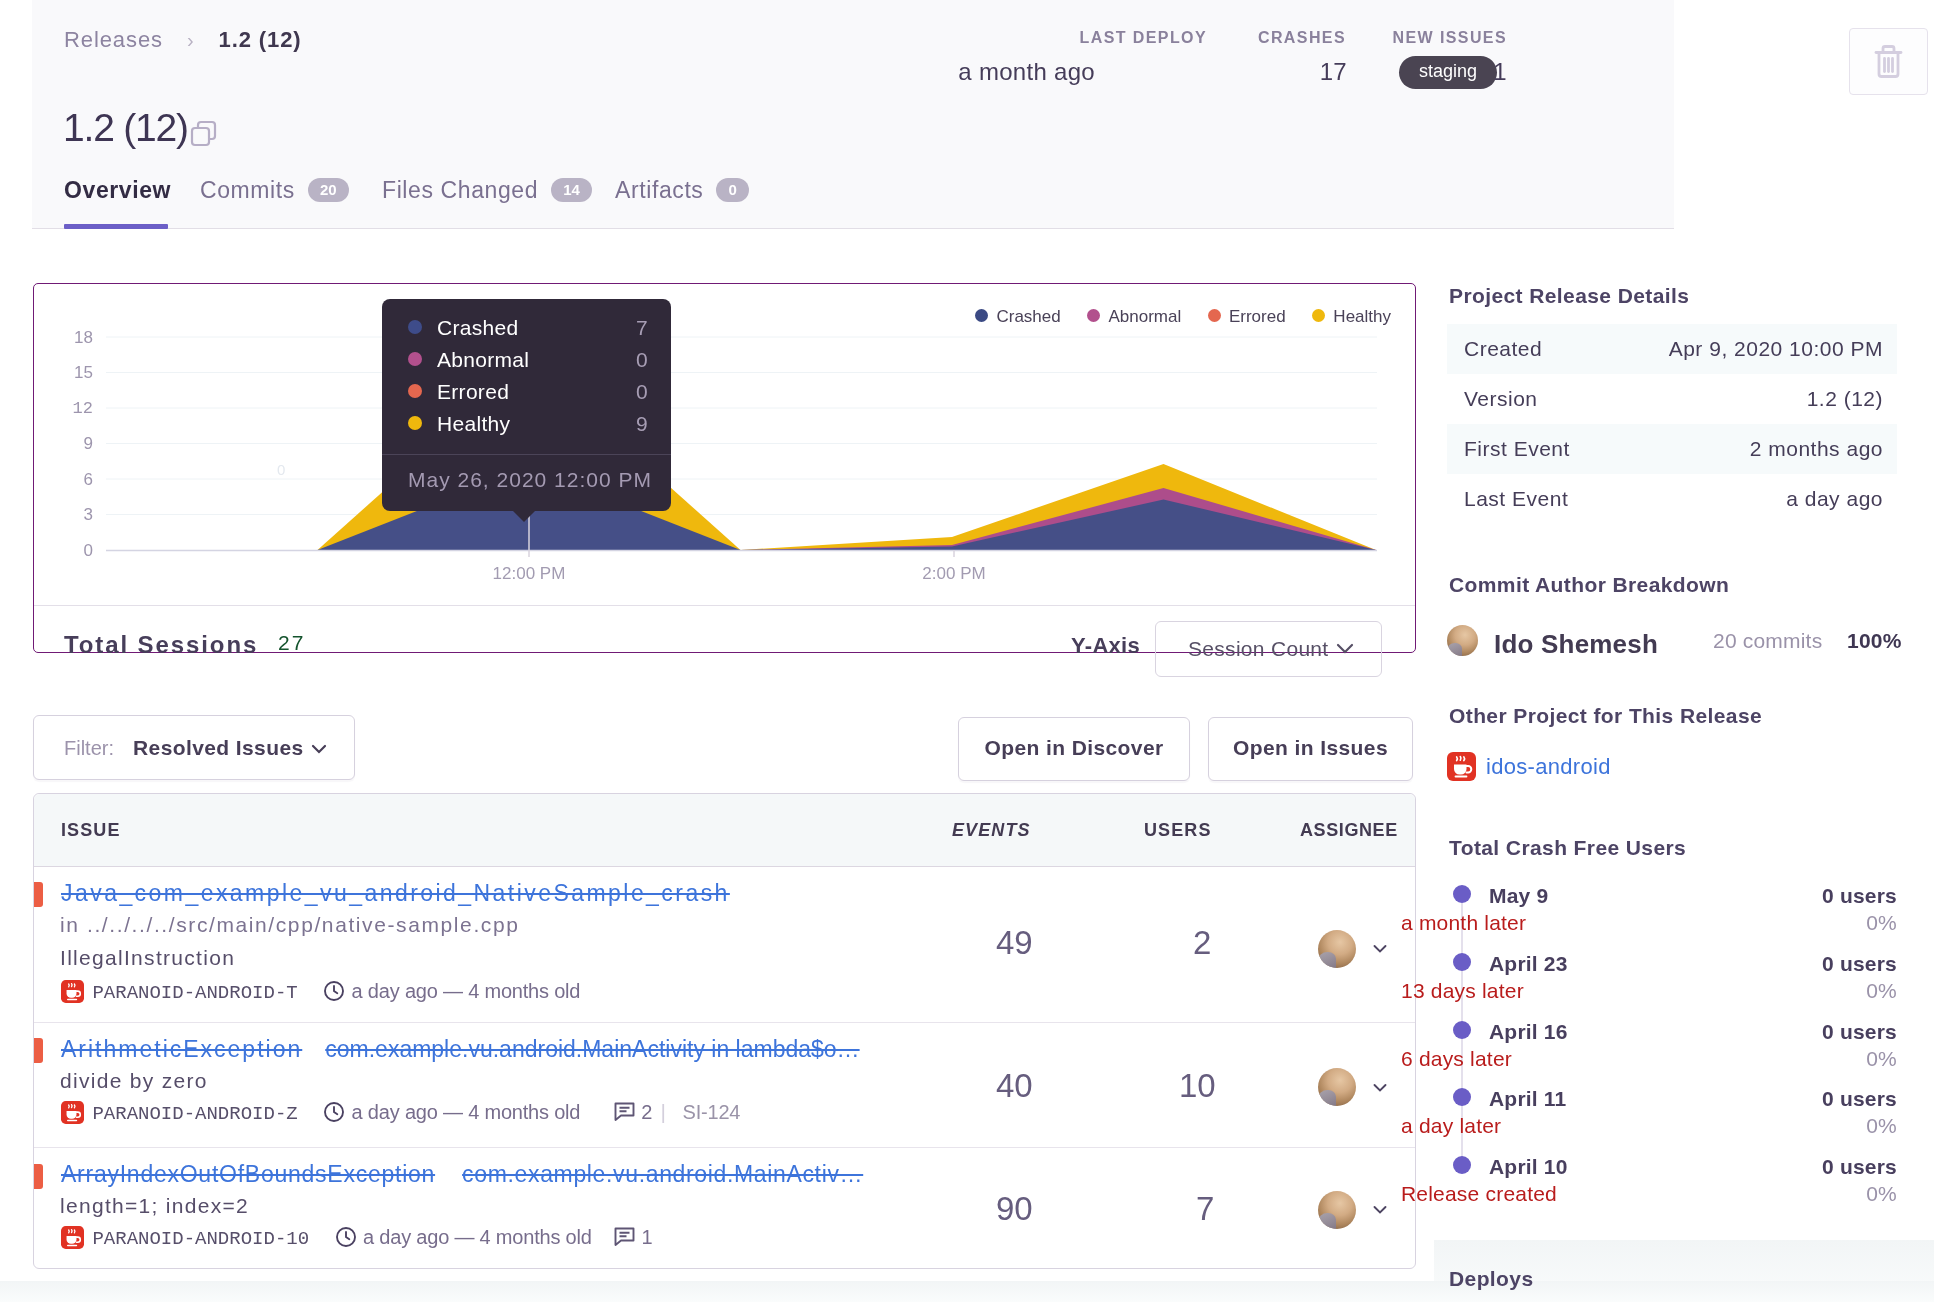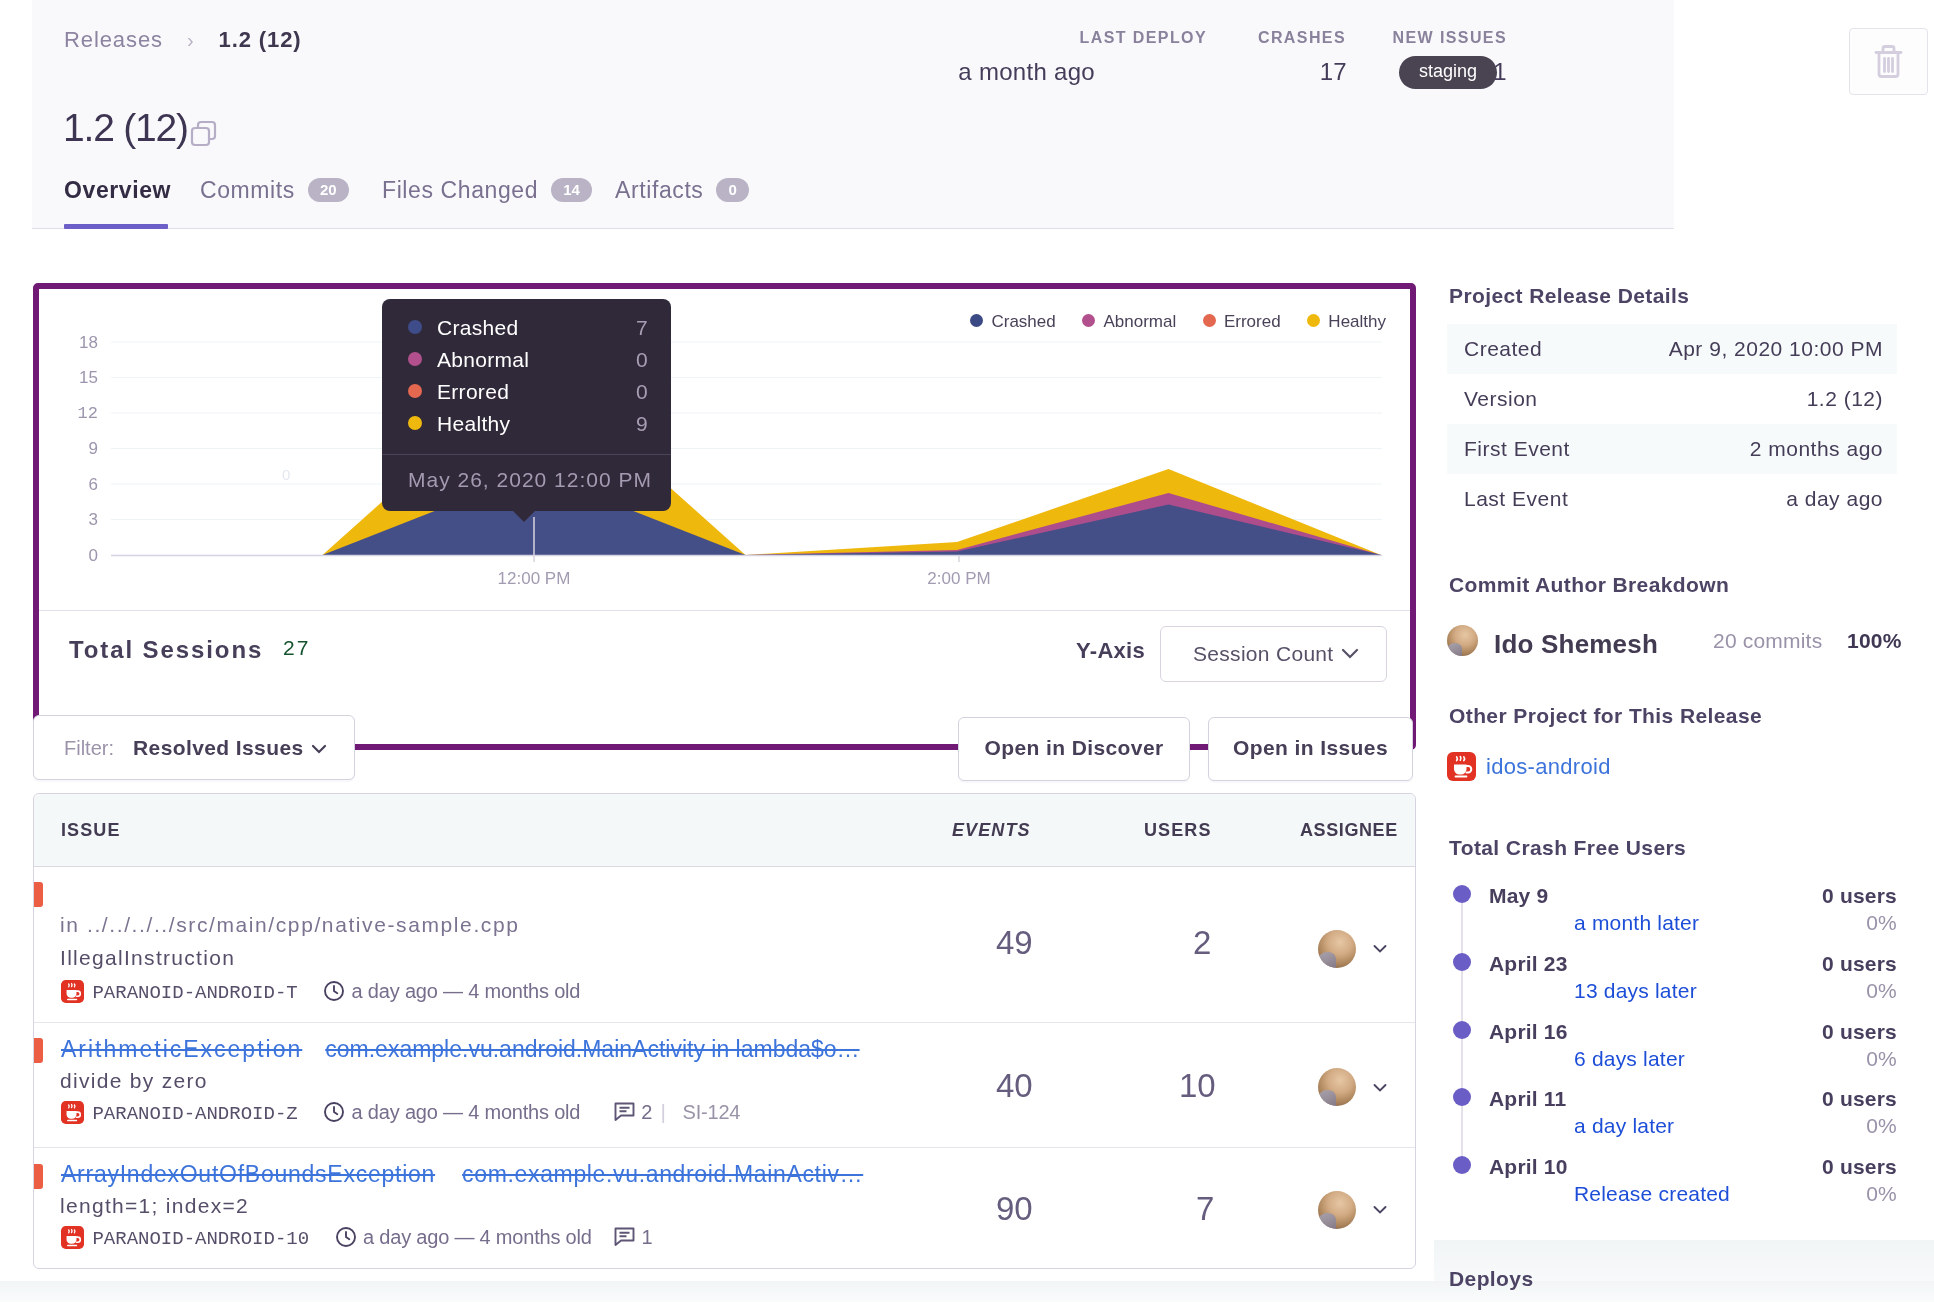--- a/index.html
+++ b/index.html
@@ -17,21 +17,21 @@
 .pill { display:inline-block; background:#4a4452; color:#fff; font-size:18px; border-radius:17px; padding:5px 20px 7px; vertical-align:3px; }
 .trashbtn { position:absolute; left:1817px; top:28px; width:79px; height:67px; background:#fdfdfe; border:1px solid #e6e2ec; border-radius:4px; }
 .title { position:absolute; left:31px; top:106px; font-size:39px; font-weight:500; color:#3e3553; letter-spacing:-1.2px; }
 .tabs { position:absolute; left:32px; top:177px; font-size:23px; letter-spacing:0.6px; }
 .tab { position:absolute; white-space:nowrap; color:#7a7090; }
 .tab.active { color:#332c44; font-weight:600; }
 .badge { display:inline-block; background:#b9b3c5; color:#fff; font-size:15px; font-weight:700; border-radius:14px; padding:3px 12px 4px; margin-left:13px; vertical-align:3px; letter-spacing:0; }
 .tab-underline { position:absolute; left:32px; top:224px; width:104px; height:5px; background:#6c5fc7; border-radius:1px; }
 
 
-.chartcard { position:absolute; left:33px; top:283px; width:1383px; height:467px; background:#fff; border:6px solid #701a75; border-radius:5px; }
+.chartcard { position:absolute; left:33px; top:283px; width:1383px; height:370px; background:#fff; border:1px solid #701a75; border-radius:5px; }
 .legend { position:absolute; top:23px; right:24px; height:18px; font-size:17px; color:#4a4258; }
 .legend span.item { margin-left:22px; white-space:nowrap; }
 .dot { display:inline-block; width:13px; height:13px; border-radius:50%; margin-right:8px; }
 .ylab { position:absolute; width:59px; text-align:right; font-size:17px; color:#9d95ad; }
 .xlab { position:absolute; font-size:17px; color:#a29bb1; text-align:center; width:120px; }
 .cfoot { position:absolute; left:0; top:321px; width:100%; height:81px; border-top:1px solid #e3dfe8; }
 .selectbox { position:absolute; left:1121px; top:15px; width:227px; height:56px; border:1px solid #d9d4e0; border-radius:6px; font-size:21px; color:#575066; letter-spacing:0.3px; }
 
 
 .tooltip { position:absolute; left:382px; top:299px; width:289px; height:212px; background:#302939; border-radius:8px; color:#fff; }
@@ -66,21 +66,21 @@
 
 
 .shead { position:absolute; font-size:21px; font-weight:700; color:#4d4465; letter-spacing:0.4px; }
 .srow { position:absolute; left:1447px; width:450px; height:50px; font-size:21px; letter-spacing:0.5px; }
 .srow .lab { position:absolute; left:17px; top:13px; color:#453d58; }
 .srow .val { position:absolute; right:14px; top:13px; color:#453d58; }
 .tinted { background:#f6fafb; }
 .blue { color:#3d74db; }
 .tl-dot { position:absolute; width:18px; height:18px; border-radius:50%; background:#6a5dc6; left:1453px; }
 .tl-date { position:absolute; left:1489px; font-size:21px; font-weight:700; color:#483f5e; letter-spacing:0.2px; }
-.tl-sub { position:absolute; left:1574px; font-size:21px; color:#1d4ed8; letter-spacing:0.2px;text-align:right; }
+.tl-sub { position:absolute; left:1401px; font-size:21px; color:#b91c1c; letter-spacing:0.2px;text-align:right; }
 .tl-users { position:absolute; right:37px; font-size:21px; font-weight:700; color:#483f5e; text-align:right; letter-spacing:0.2px; }
 .tl-pct { position:absolute; right:37px; font-size:21px; color:#9a92a9; text-align:right; letter-spacing:0.2px; }
 .grayband { position:absolute; background:linear-gradient(180deg,#f2f5f6 0%, #fafcfc 100%); }
 </style>
 </head>
 <body>
 
 <div class="header">
   <div class="crumb">Releases <span class="sep">›</span> <b>1.2 (12)</b></div>
   <div class="stat-label" style="right:467px;padding-left:8px;">LAST DEPLOY</div>
@@ -206,20 +206,21 @@
 
 <div class="issuecard">
   <div class="thead">
     <div class="th" style="left:27px;">ISSUE</div>
     <div class="th" style="left:918px;font-style:italic;">EVENTS</div>
     <div class="th" style="left:1110px;">USERS</div>
     <div class="th" style="left:1266px; letter-spacing:0.6px;">ASSIGNEE</div>
   </div>
 
   <div class="marker" style="top:88px;"></div>
+  <div class="abs ilink" style="left:27px; top:86px; letter-spacing:2.45px;">Java_com_example_vu_android_NativeSample_crash</div>
   <div class="abs iloc" style="left:26px; top:119px;">in ../../../../src/main/cpp/native-sample.cpp</div>
   <div class="abs imsg" style="left:26px; top:152px;">IllegalInstruction</div>
   <div class="abs" style="left:27px; top:186px; white-space:nowrap;">
     <svg width="23" height="23" viewBox="0 0 29 29" style="vertical-align:-5px;">
         <rect width="29" height="29" rx="6" fill="#e13223"></rect>
         <g fill="none" stroke="#fff" stroke-linecap="round">
           <path d="M7 12.5 h12.5 v4.5 a5.5 5.5 0 0 1 -5.5 5.5 h-1.5 a5.5 5.5 0 0 1 -5.5 -5.5 z" fill="#fff" stroke="none"></path>
           <path d="M19.5 14 h1.6 a3 3 0 0 1 0 6.4 h-1.6" stroke-width="2"></path>
           <path d="M9.7 5 q1.4 1.8 0 3.6" stroke-width="1.7"></path>
           <path d="M13.3 4.6 q1.4 1.8 0 3.6" stroke-width="1.7"></path>

